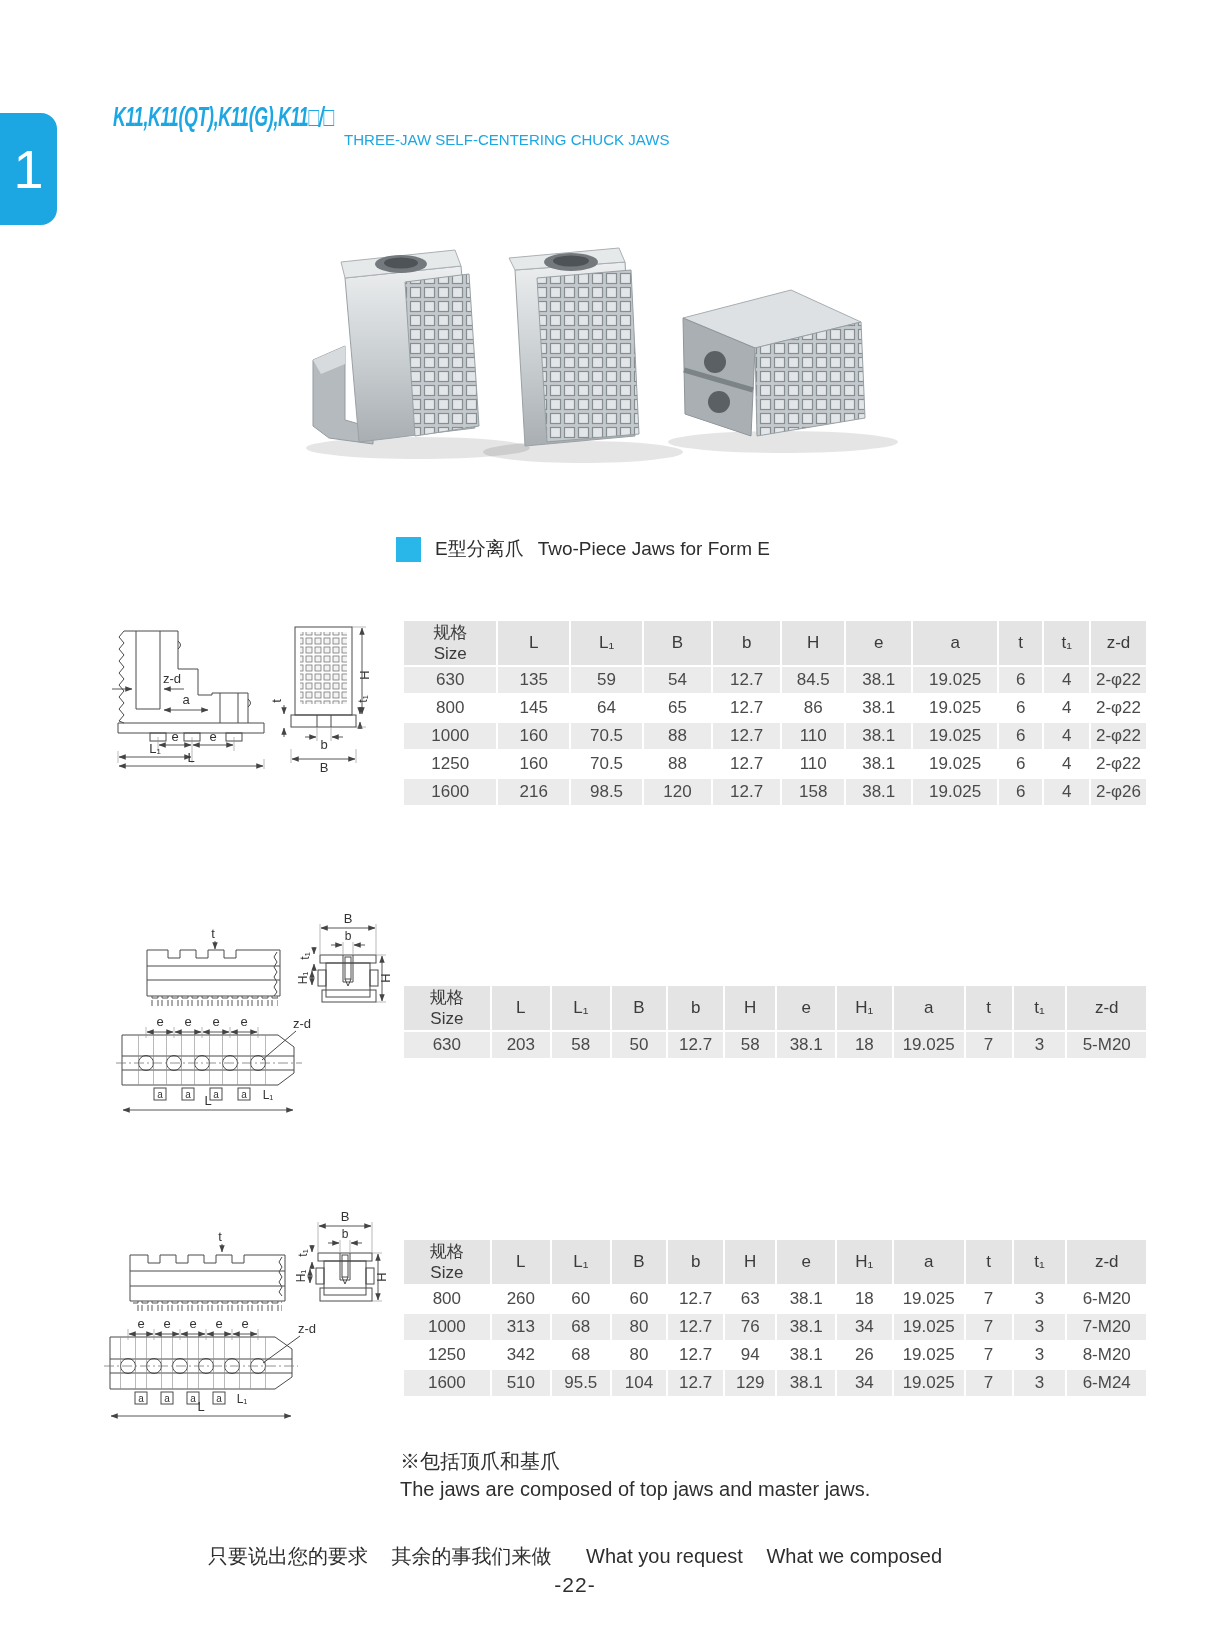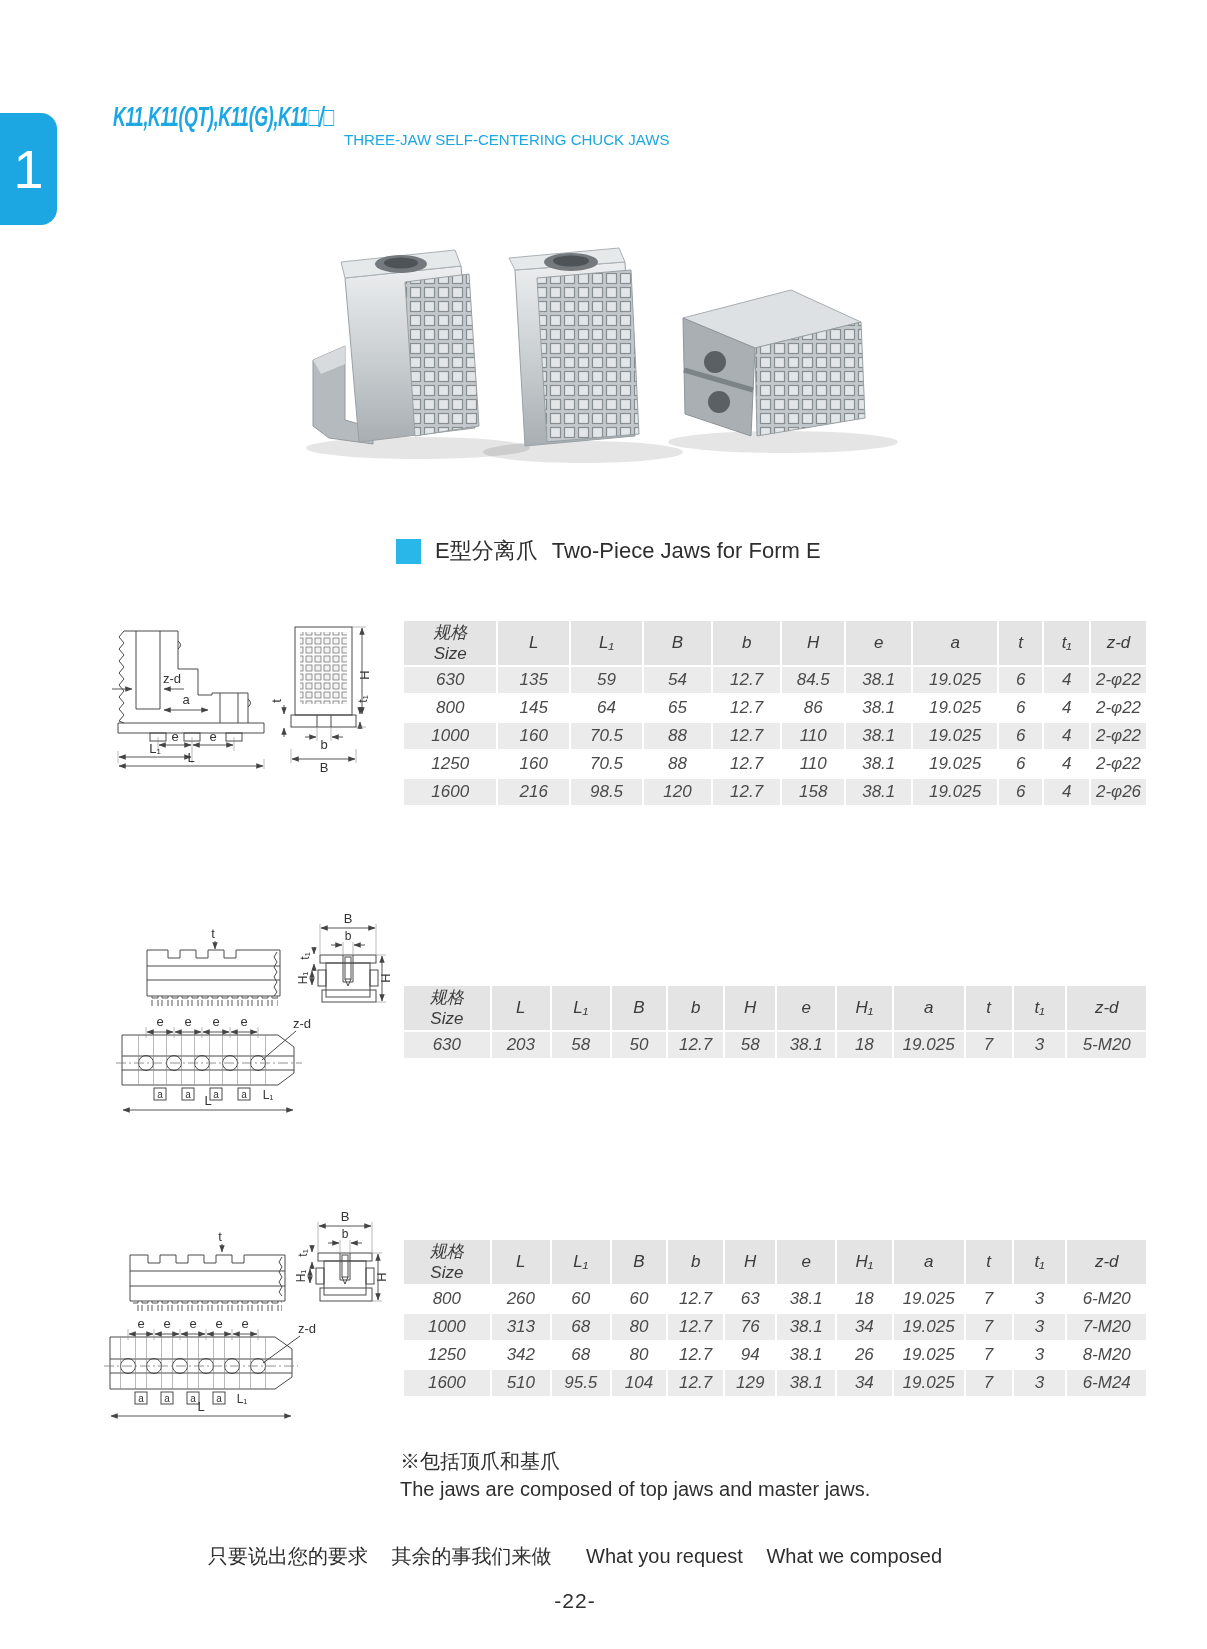--- a/index.html
+++ b/index.html
@@ -26,26 +26,26 @@
   }
   .title-en {
     position:absolute; left:344px; top:131px; color:var(--accent,#1CA7E2);
     font-size:15.5px; letter-spacing:0; white-space:nowrap; transform:scaleX(.97); transform-origin:left;
   }
   
   .photo { position:absolute; left:283px; top:230px; width:620px; height:240px; }
   
   .section-heading {
     position:absolute; left:396px; top:536px; display:flex; align-items:center;
-    font-size:22px; color:#2e2e2e; white-space:nowrap;
+    font-size:19px; color:#2e2e2e; white-space:nowrap;
   }
   .section-heading .bullet { width:25px; height:25px; background:var(--accent,#29B6E8); margin-right:14px; }
   .section-heading .cn { margin-right:14px; }
   
-  .tbl-wrap { position:absolute; left:402px; width:746px;font-style:italic; }
+  .tbl-wrap { position:absolute; left:402px; width:746px; }
   #t1wrap { top:619px; } #t2wrap { top:984px; } #t3wrap { top:1238px; }
   table { width:100%; border-collapse:separate; border-spacing:2px; table-layout:fixed; }
   th {
     background:var(--th-bg,#E4E4E4); font-weight:normal; font-size:17px; color:#3b3b3b;
     height:44px; white-space:pre-line; line-height:1.25; vertical-align:middle; text-align:center; padding:0;
   }
   td { background:#fff; text-align:center; font-size:17px; color:#4a4a4a; height:26px; padding:0; }
   tr.stripe td { background:var(--stripe-bg,#EBEBEB); }
   
   .drawing { position:absolute; }
@@ -58,21 +58,21 @@
   .ln  { stroke:#4a4a4a; stroke-width:1; fill:none; }
   .lnt { stroke:#8a8a8a; stroke-width:.6; fill:none; }
   .dim { stroke:#444; stroke-width:.9; fill:none; }
   .cl  { stroke:#777; stroke-width:.8; fill:none; stroke-dasharray:10 3 2 3; }
   
   .note-cn { position:absolute; left:400px; top:1448px; font-size:20px; color:#2f2f2f; }
   .note-en { position:absolute; left:400px; top:1478px; font-size:20px; color:#2f2f2f; }
   .slogan  { position:absolute; left:0; top:1543px; width:1150px; text-align:center; font-size:20px; color:#2e2e2e; white-space:nowrap; }
   .slogan span { margin:0 9px; }
   .slogan .gap { margin-left:20px; }
-  .page-no { position:absolute; left:0; top:1573px; width:1150px; text-align:center; font-size:21px; color:#2e2e2e; letter-spacing:1px;margin-top:16px; }
+  .page-no { position:absolute; left:0; top:1573px; width:1150px; text-align:center; font-size:21px; color:#2e2e2e; letter-spacing:1px; }
 </style>
 </head>
 <body>
 
 <div class="page">
 
   <div class="side-tab">
     <span>1</span>
   </div>
 

